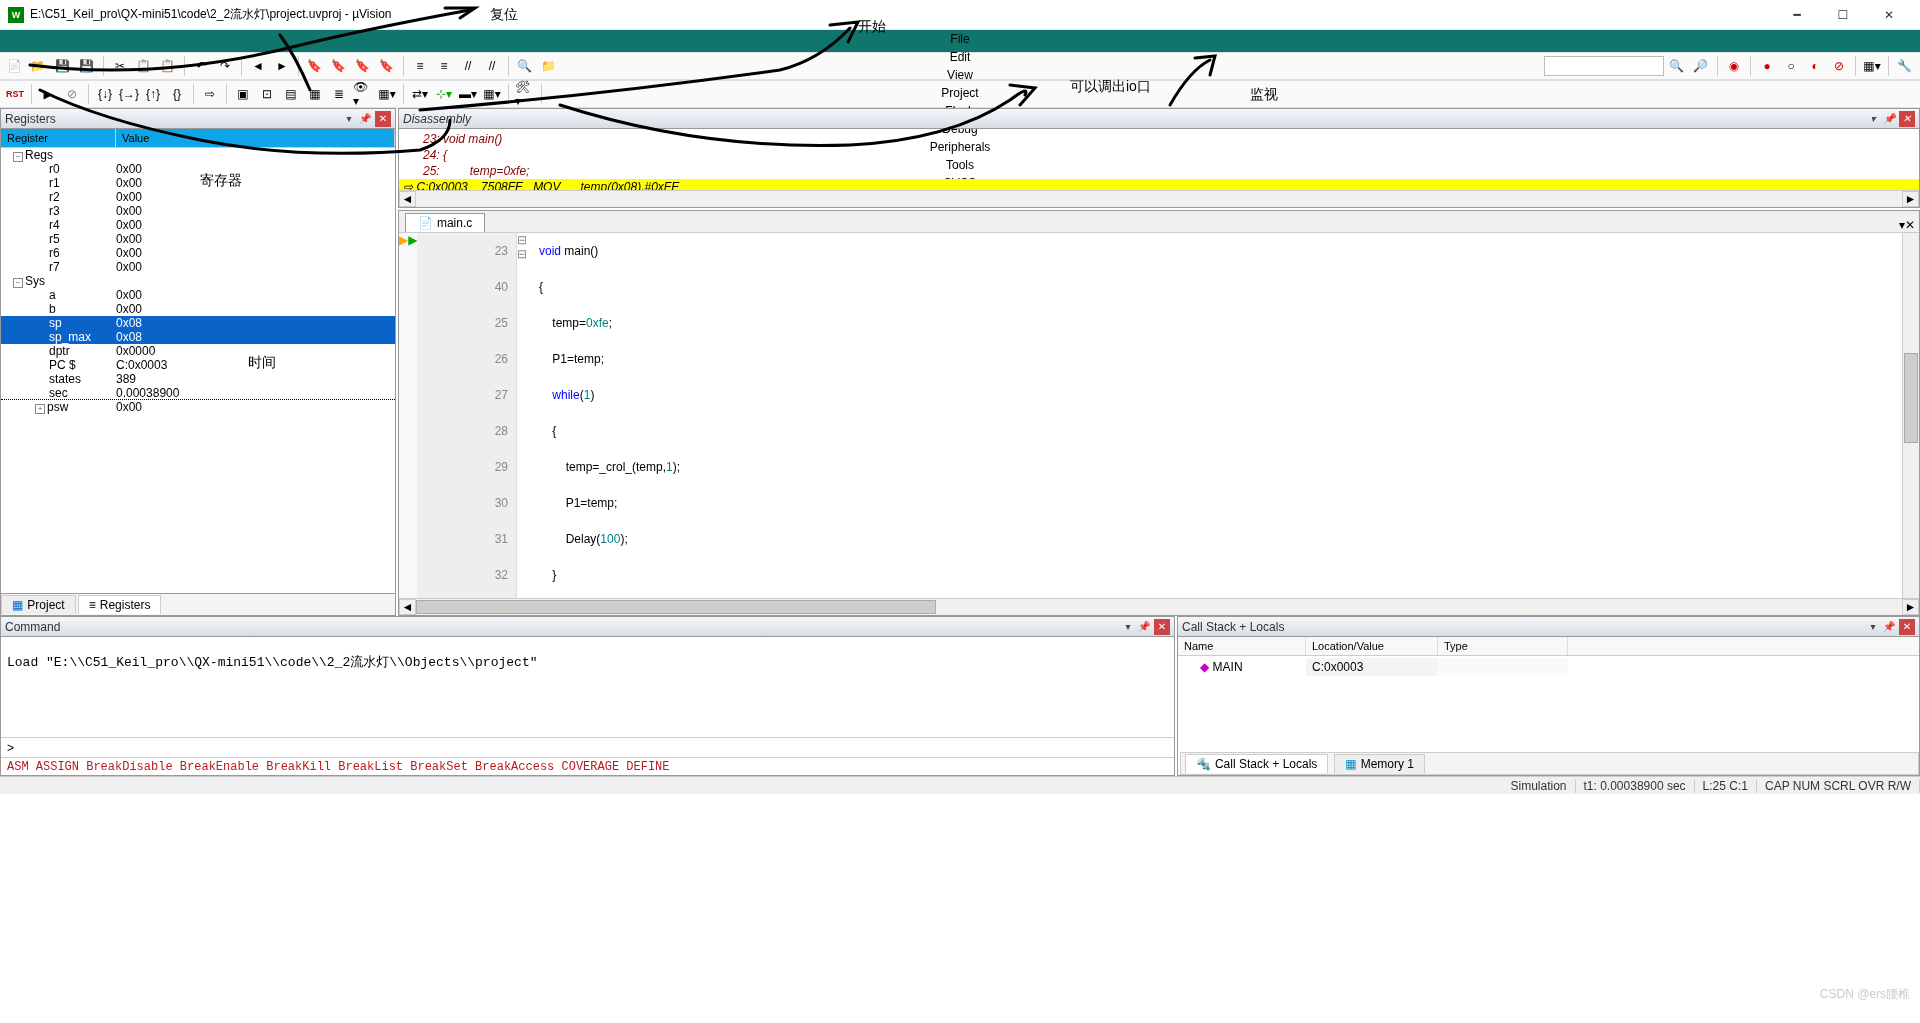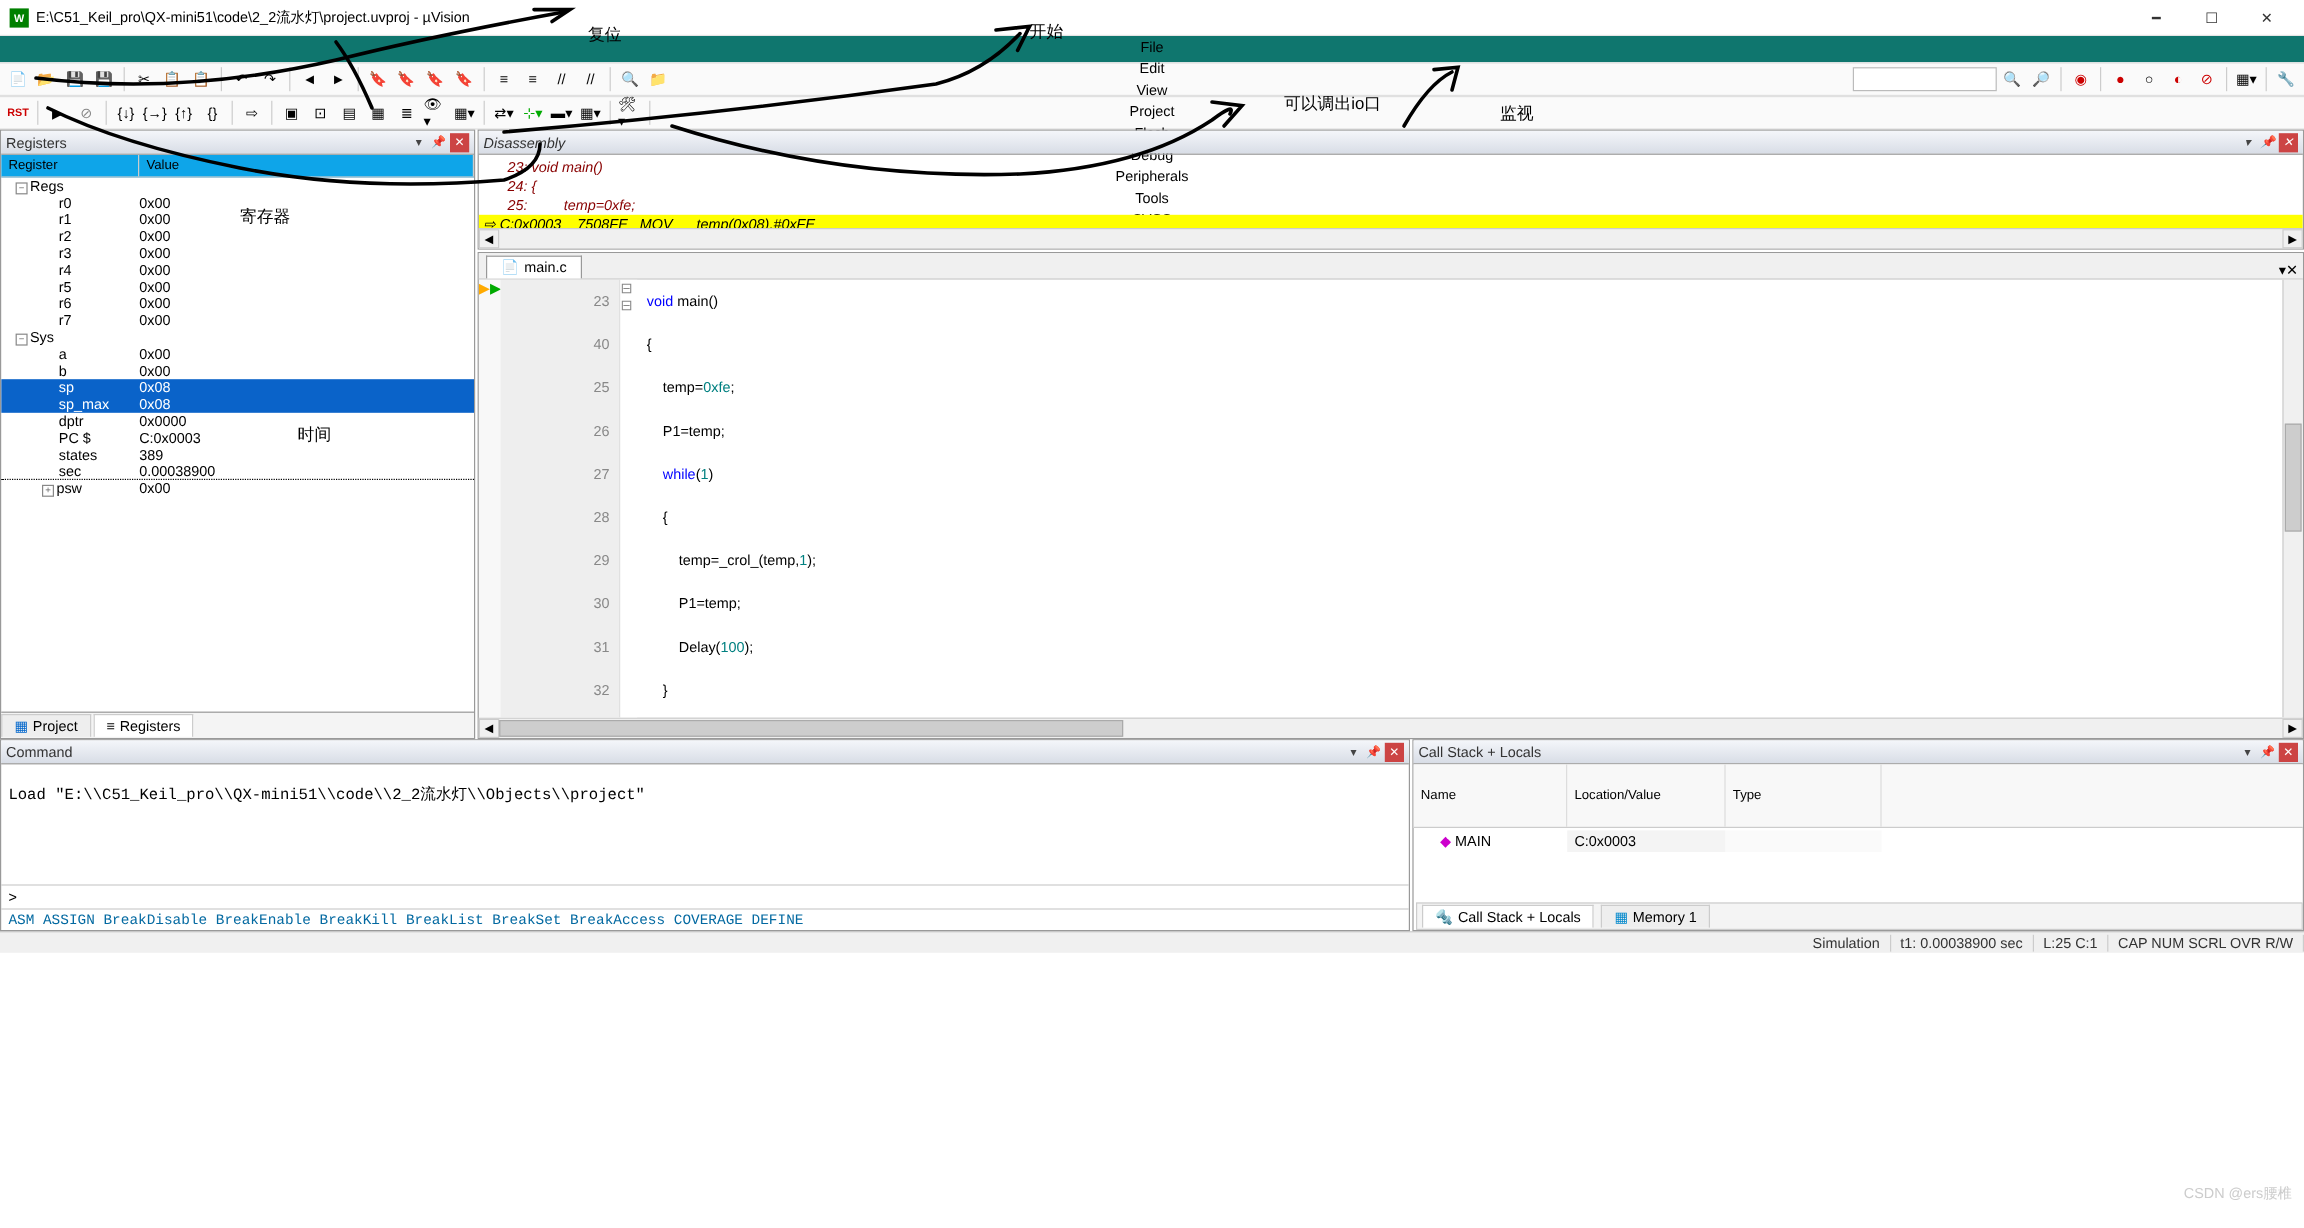--- a/index.html
+++ b/index.html
@@ -56,24 +56,24 @@
 .code { flex:1; padding-left:8px; white-space:pre; }
 .code .kw { color:#0000ff; }
 .code .num { color:#008080; }
 .marks { width:18px; background:#f8f8f8; }
 .vscroll { width:17px; background:#f0f0f0; border-left:1px solid #ccc; position:relative; }
 .vscroll .thumb { position:absolute; left:1px; right:1px; background:#cdcdcd; border:1px solid #aaa; }
 .bottom-row { display:flex; height:160px; }
 .cmd-panel { flex:1; border:1px solid #999; display:flex; flex-direction:column; }
 .cmd-body { flex:1; font-family:"Courier New",monospace; font-size:13px; padding:16px 6px; overflow:auto; }
 .cmd-prompt { height:20px; border-top:1px solid #ccc; display:flex; align-items:center; padding:0 6px; font-family:"Courier New",monospace; }
-.cmd-hints { height:18px; border-top:1px solid #ccc; padding:2px 6px; font-family:"Courier New",monospace; font-size:12px; color:#0369a1; white-space:nowrap; overflow:hidden; }
+.cmd-hints { height:18px; border-top:1px solid #ccc; padding:2px 6px; font-family:"Courier New",monospace; font-size:12px; color:#b91c1c; white-space:nowrap; overflow:hidden; }
 .callstack { width:743px; border:1px solid #999; margin-left:2px; display:flex; flex-direction:column; }
 .cs-table .hdr { display:flex; background:#f8f8f8; border-bottom:1px solid #ccc; }
-.cs-table .hdr div { padding:20px 6px; border-right:1px solid #ddd; font-size:11px; }
+.cs-table .hdr div { padding:3px 6px; border-right:1px solid #ddd; font-size:11px; }
 .cs-row { display:flex; padding:2px 0; font-size:11px; }
 .cs-row div { padding:2px 6px; }
 .c1 { width:128px; } .c2 { width:132px; } .c3 { width:130px; }
 .statusbar { height:18px; background:#f0f0f0; border-top:1px solid #ccc; display:flex; align-items:center; font-size:11px; color:#333; }
 .statusbar .cell { padding:0 8px; border-right:1px solid #ccc; }
 .statusbar .flex { flex:1; }
 .watermark { position:absolute; right:10px; bottom:20px; color:#ccc; font-size:12px; }
 .annot { position:absolute; color:#000; font-size:14px; font-family: sans-serif; pointer-events:none; }
 svg.ink { position:absolute; top:0; left:0; pointer-events:none; }
 .bottom-tabs { height:23px; display:flex; align-items:center; background:#f4f4f4; border:1px solid #ccc; padding:0 4px; gap:4px; margin-left:2px; }
@@ -439,18 +439,18 @@
     <path d="M 40 90 Q 100 120 200 140 Q 300 160 420 150 Q 450 140 450 120"></path>
     <path d="M 280 35 Q 295 55 310 90"></path>
     <path d="M 420 110 Q 600 95 780 70 Q 820 60 850 28"></path>
     <path d="M 830 25 L 858 22 L 848 42"></path>
     <path d="M 560 105 Q 700 150 850 145 Q 950 140 1010 100 Q 1030 85 1025 95"></path>
     <path d="M 1010 85 L 1035 88 L 1020 105"></path>
     <path d="M 1170 105 Q 1190 70 1210 60"></path>
     <path d="M 1195 58 L 1215 56 L 1210 75"></path>
   </g>
 </svg>
-<div class="annot" style="left:490px;top:20px">复位</div>
+<div class="annot" style="left:490px;top:6px">复位</div>
 <div class="annot" style="left:858px;top:18px">开始</div>
 <div class="annot" style="left:200px;top:172px">寄存器</div>
 <div class="annot" style="left:248px;top:354px">时间</div>
 <div class="annot" style="left:1070px;top:78px">可以调出io口</div>
 <div class="annot" style="left:1250px;top:86px">监视</div>
 
 </body></html>

